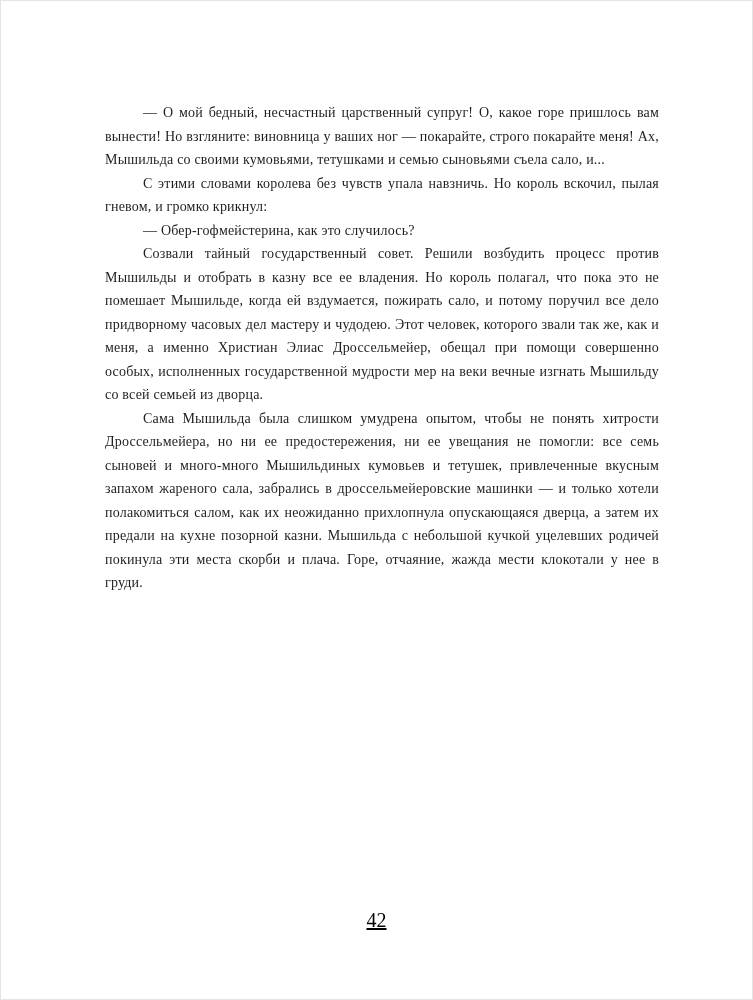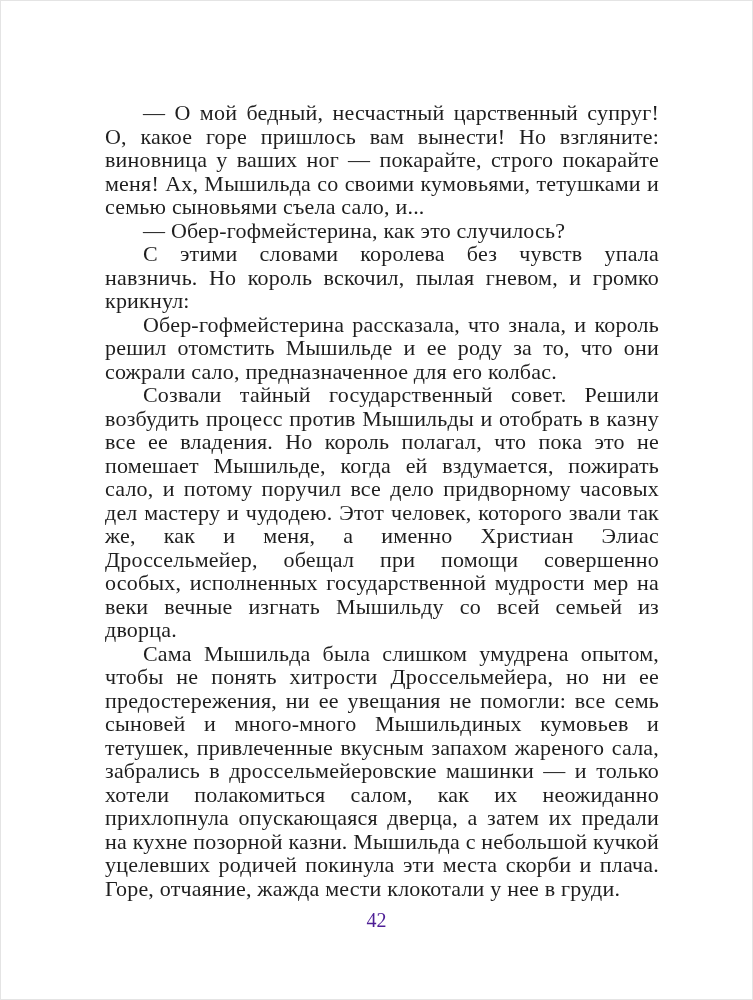--- a/index.html
+++ b/index.html
@@ -17,47 +17,47 @@
     border: 1px solid #e4e4e4;
     overflow: hidden;
     font-family: "Liberation Serif", "DejaVu Serif", serif;
     color: #1e1e1e;
   }
   .text-block {
     position: absolute;
     left: 104px;
     top: 100px;
     width: 554px;
-    font-size: 22px;
+    font-size: 14px;
     line-height: 23.5px;
     text-align: justify;
     letter-spacing: 0.2px;
   }
   .text-block p {
     margin: 0;
     padding: 0;
     text-indent: 38px;
   }
   .page-number {
     position: absolute;
     left: 0;
     top: 907px;
     width: 100%;
     text-align: center;
     font-size: 20px;
     line-height: 24px;
-    color: #4c1d95;
+    color: #000000;
+    text-decoration: underline;
   }
 </style>
 </head>
 <body>
 
 <div class="book-page">
   <div class="text-block">
     <p>— О мой бедный, несчастный царственный супруг! О, какое горе пришлось вам вынести! Но взгляните: виновница у ваших ног — покарайте, строго покарайте меня! Ах, Мышильда со своими кумовьями, тетушками и семью сыновьями съела сало, и...</p>
+    <p>С этими словами королева без чувств упала навзничь. Но король вскочил, пылая гневом, и громко крикнул:</p>
     <p>— Обер-гофмейстерина, как это случилось?</p>
-    <p>С этими словами королева без чувств упала навзничь. Но король вскочил, пылая гневом, и громко крикнул:</p>
-    <p>Обер-гофмейстерина рассказала, что знала, и король решил отомстить Мышильде и ее роду за то, что они сожрали сало, предназначенное для его колбас.</p>
     <p>Созвали тайный государственный совет. Решили возбудить процесс против Мышильды и отобрать в казну все ее владения. Но король полагал, что пока это не помешает Мышильде, когда ей вздумается, пожирать сало, и потому поручил все дело придворному часовых дел мастеру и чудодею. Этот человек, которого звали так же, как и меня, а именно Христиан Элиас Дроссельмейер, обещал при помощи совершенно особых, исполненных государственной мудрости мер на веки вечные изгнать Мышильду со всей семьей из дворца.</p>
     <p>Сама Мышильда была слишком умудрена опытом, чтобы не понять хитрости Дроссельмейера, но ни ее предостережения, ни ее увещания не помогли: все семь сыновей и много-много Мышильдиных кумовьев и тетушек, привлеченные вкусным запахом жареного сала, забрались в дроссельмейеровские машинки — и только хотели полакомиться салом, как их неожиданно прихлопнула опускающаяся дверца, а затем их предали на кухне позорной казни. Мышильда с небольшой кучкой уцелевших родичей покинула эти места скорби и плача. Горе, отчаяние, жажда мести клокотали у нее в груди.</p>
   </div>
   <div class="page-number">42</div>
 </div>
 
 </body></html>

